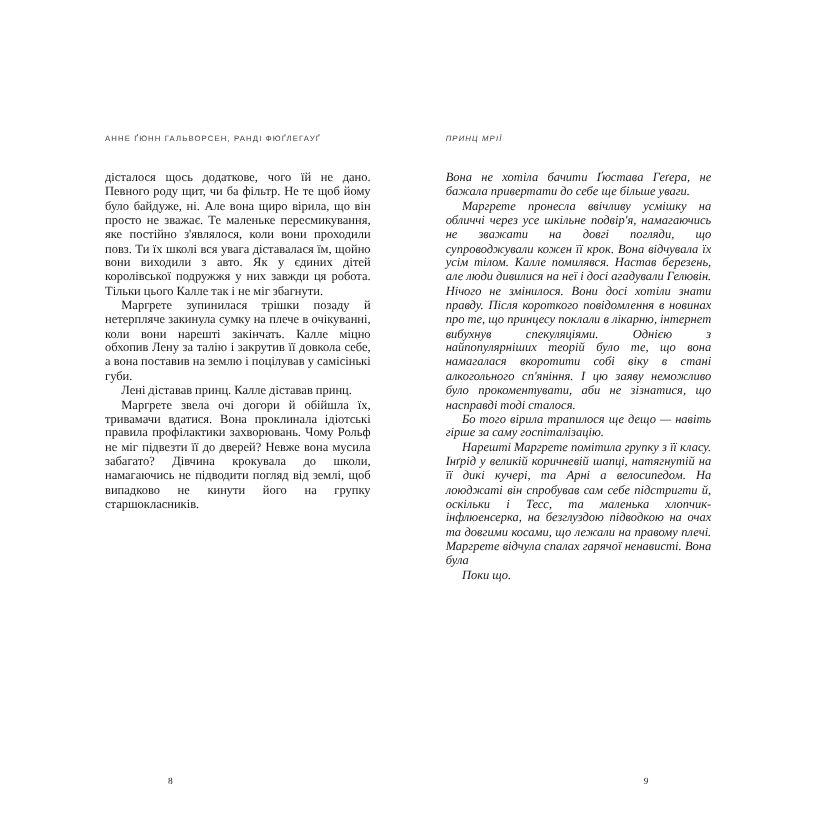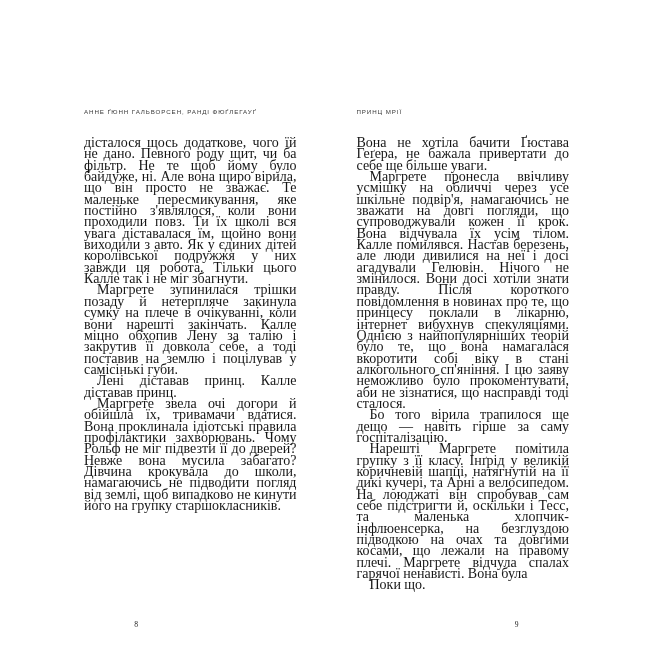--- a/index.html
+++ b/index.html
@@ -25,35 +25,36 @@
     position: relative;
     width: 326.5px;
     height: 545px;
     box-sizing: border-box;
   }
   .page-left {
     padding: 0 30px 0 84px;
   }
   .page-right {
     padding: 0 84px 0 30px;
+    font-style: italic;
   }
   .running-head {
     font-family: "Liberation Sans", sans-serif;
     font-size: 6.2px;
     letter-spacing: 0.9px;
     color: #3a3a3a;
     text-transform: uppercase;
     margin-bottom: 22px;
     white-space: nowrap;
   }
   .running-head-right {
     text-align: left;
   }
   .body-text {
-    font-size: 14px;
+    font-size: 10px;
     line-height: 11.35px;
     text-align: justify;
     color: #161616;
     hyphens: none;
     word-spacing: -0.1px;
   }
   .body-text p {
     margin: 0;
     text-indent: 13px;
   }
@@ -83,21 +84,21 @@
 </style>
 </head>
 <body>
 
 <div class="spread">
 
   <div class="page page-left">
     <div class="running-head">АННЕ ҐЮНН ГАЛЬВОРСЕН, РАНДІ ФЮҐЛЕГАУҐ</div>
     <div class="body-text">
       <p class="no-indent">дісталося щось додаткове, чого їй не дано. Певного роду щит, чи ба фільтр. Не те щоб йому було байдуже, ні. Але вона щиро вірила, що він просто не зважає. Те маленьке пересмикування, яке постійно з'являлося, коли вони проходили повз. Ти їх школі вся увага діставалася їм, щойно вони виходили з авто. Як у єдиних дітей королівської подружжя у них завжди ця робота. Тільки цього Калле так і не міг збагнути.</p>
-      <p>Маргрете зупинилася трішки позаду й нетерпляче закинула сумку на плече в очікуванні, коли вони нарешті закінчать. Калле міцно обхопив Лену за талію і закрутив її довкола себе, а тоді поставив на землю і поцілував у самісінькі губи.</p>
+      <p>Маргрете зупинилася трішки позаду й нетерпляче закинула сумку на плече в очікуванні, коли вони нарешті закінчать. Калле міцно обхопив Лену за талію і закрутив її довкола себе, а вона поставив на землю і поцілував у самісінькі губи.</p>
       <p>Лені діставав принц. Калле діставав принц.</p>
       <p>Маргрете звела очі догори й обійшла їх, тривамачи вдатися. Вона проклинала ідіотські правила профілактики захворювань. Чому Рольф не міг підвезти її до дверей? Невже вона мусила забагато? Дівчина крокувала до школи, намагаючись не підводити погляд від землі, щоб випадково не кинути його на групку старшокласників.</p>
     </div>
     <div class="folio folio-left">8</div>
   </div>
 
   <div class="page page-right">
     <div class="running-head running-head-right">ПРИНЦ МРІЇ</div>
     <div class="body-text">
       <p class="no-indent">Вона не хотіла бачити Ґюстава Геґера, не бажала привертати до себе ще більше уваги.</p>

